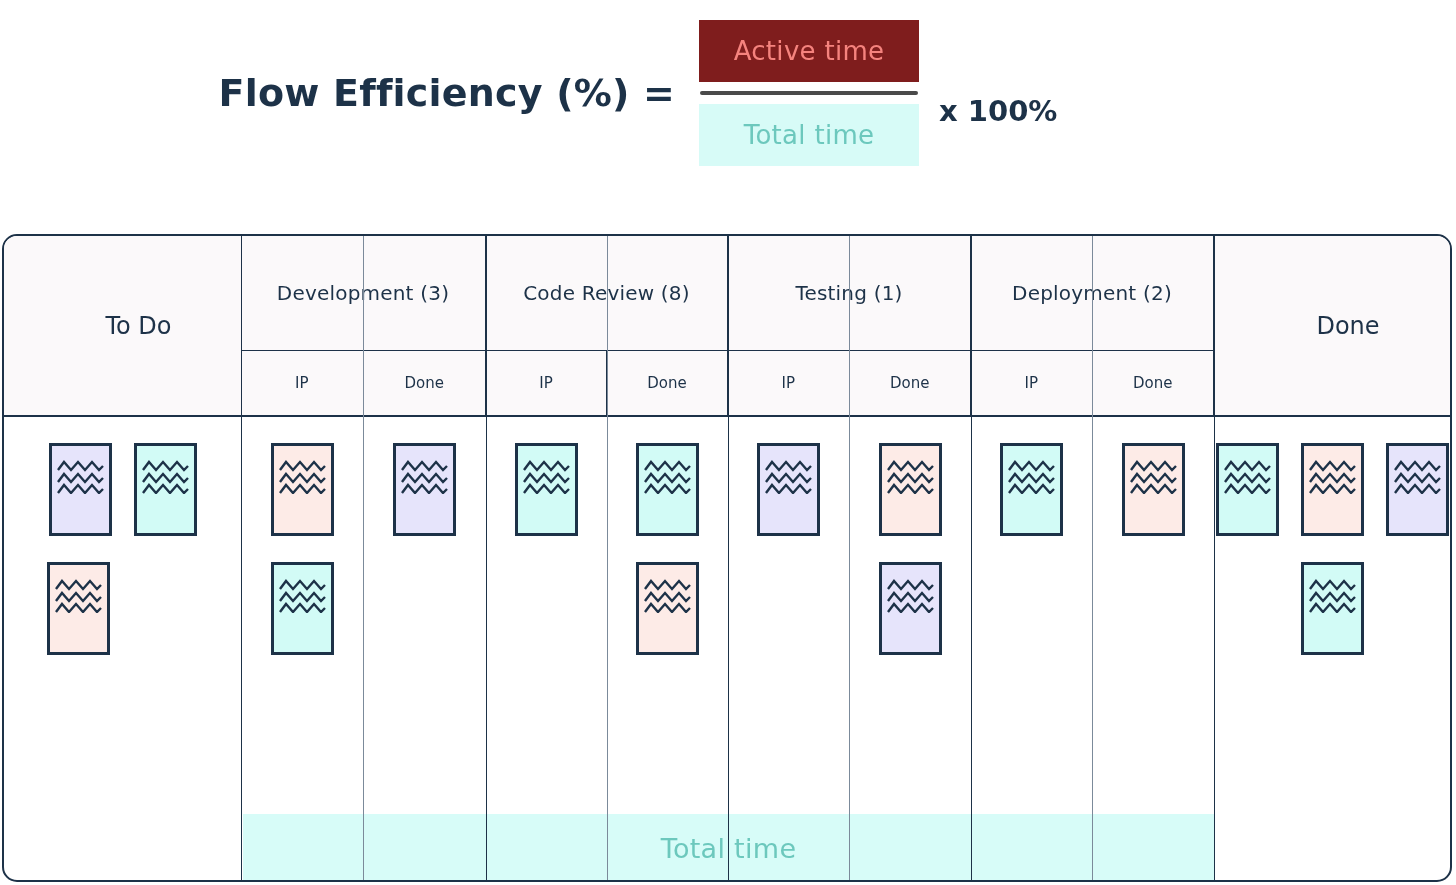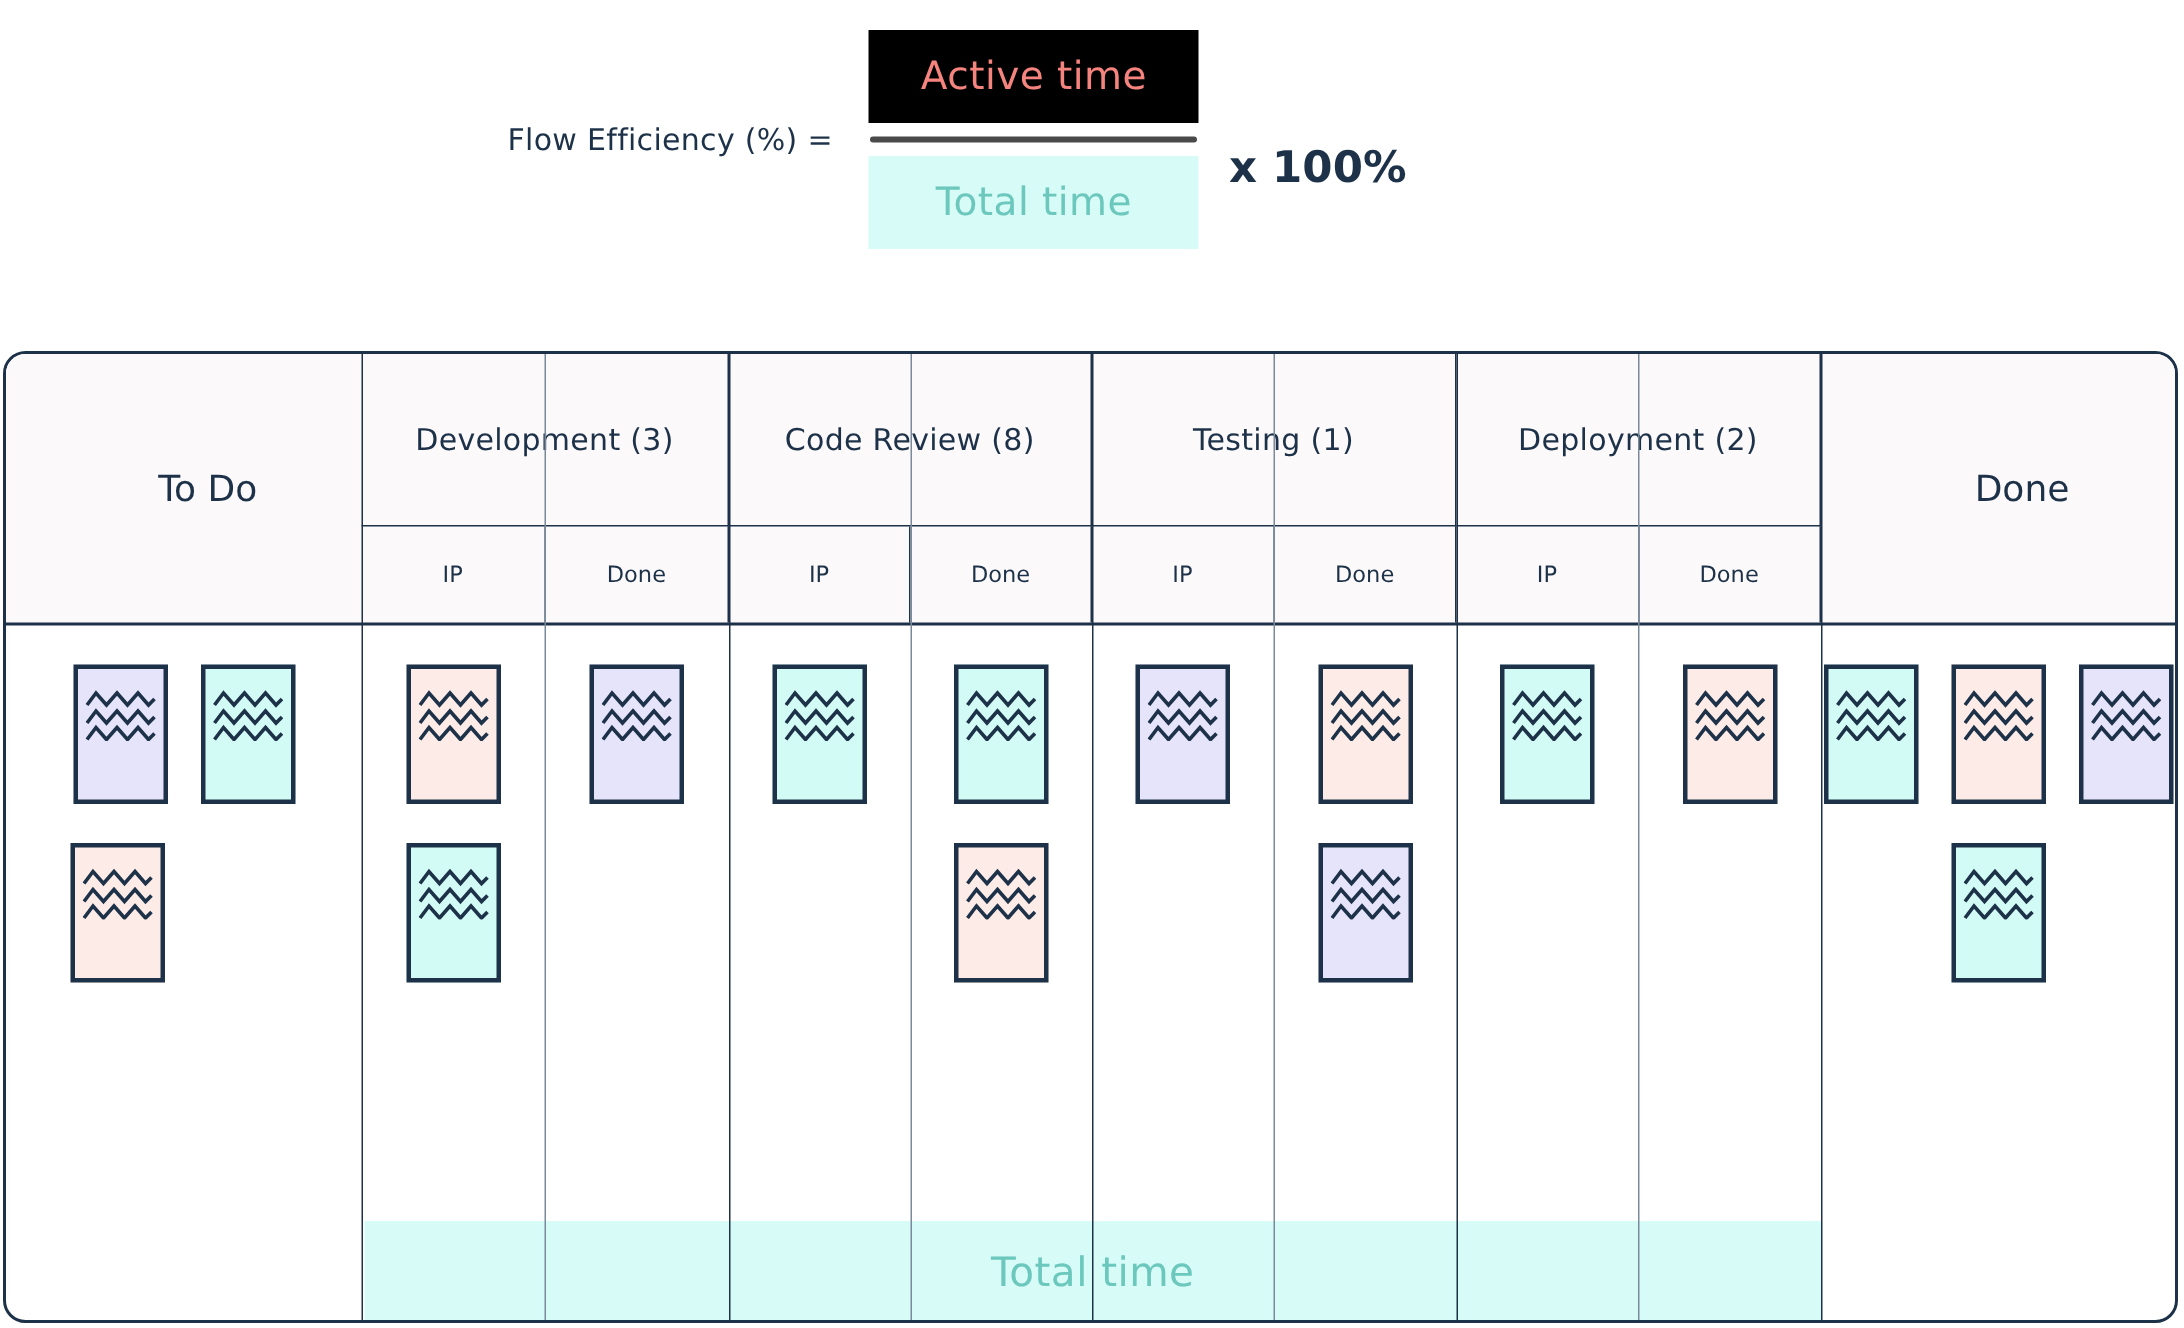--- a/index.html
+++ b/index.html
@@ -26,42 +26,43 @@
     align-items: center;
     justify-content: center;
   }
   .formula-inner {
     display: flex;
     align-items: center;
     gap: 0;
     transform: translateX(-90px);
   }
   .formula-lhs {
-    font-size: 20px;
+    font-size: 38px;
     color: #1d3248;
     letter-spacing: 0.2px;
     white-space: nowrap;
     padding-right: 24px;
+    font-weight: bold;
   }
   .fraction {
     display: flex;
     flex-direction: column;
     align-items: stretch;
     width: 220px;
   }
   .frac-num, .frac-den {
     height: 62px;
     display: flex;
     align-items: center;
     justify-content: center;
     font-size: 26px;
     letter-spacing: 0.3px;
   }
   .frac-num {
-    background: #000000;
+    background: #7f1d1d;
     color: #F5837E;
   }
   .frac-den {
     background: #D7FBF7;
     color: #6CC8BD;
   }
   .frac-bar-wrap {
     height: 22px;
     display: flex;
     align-items: center;

